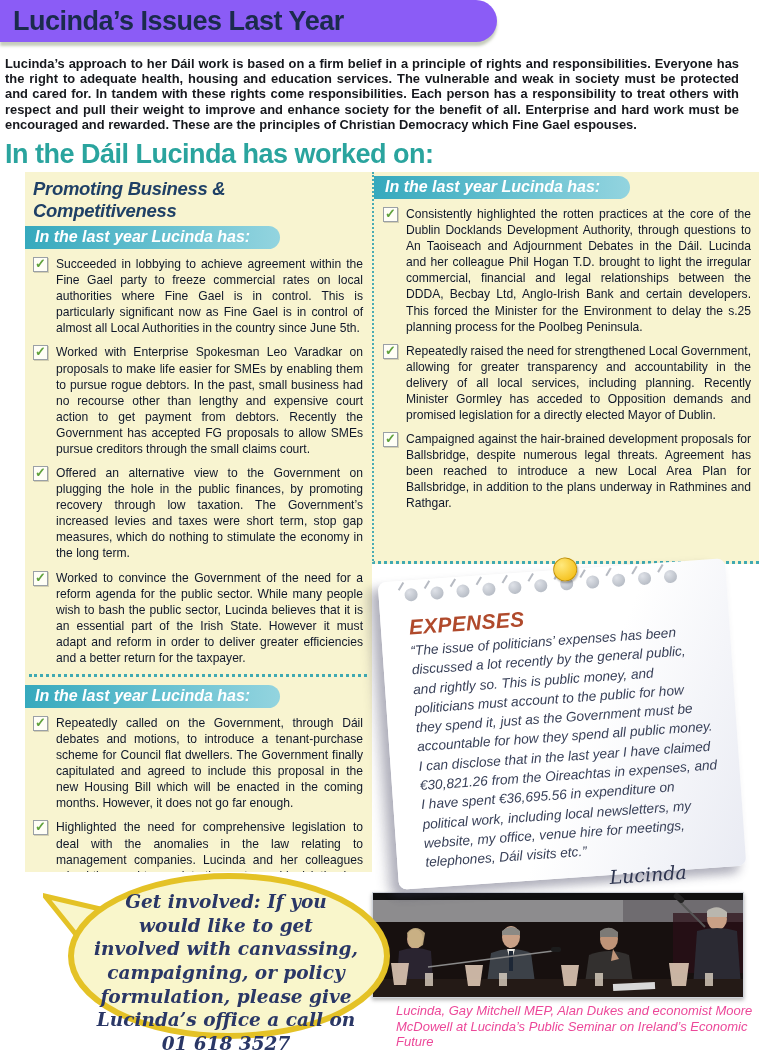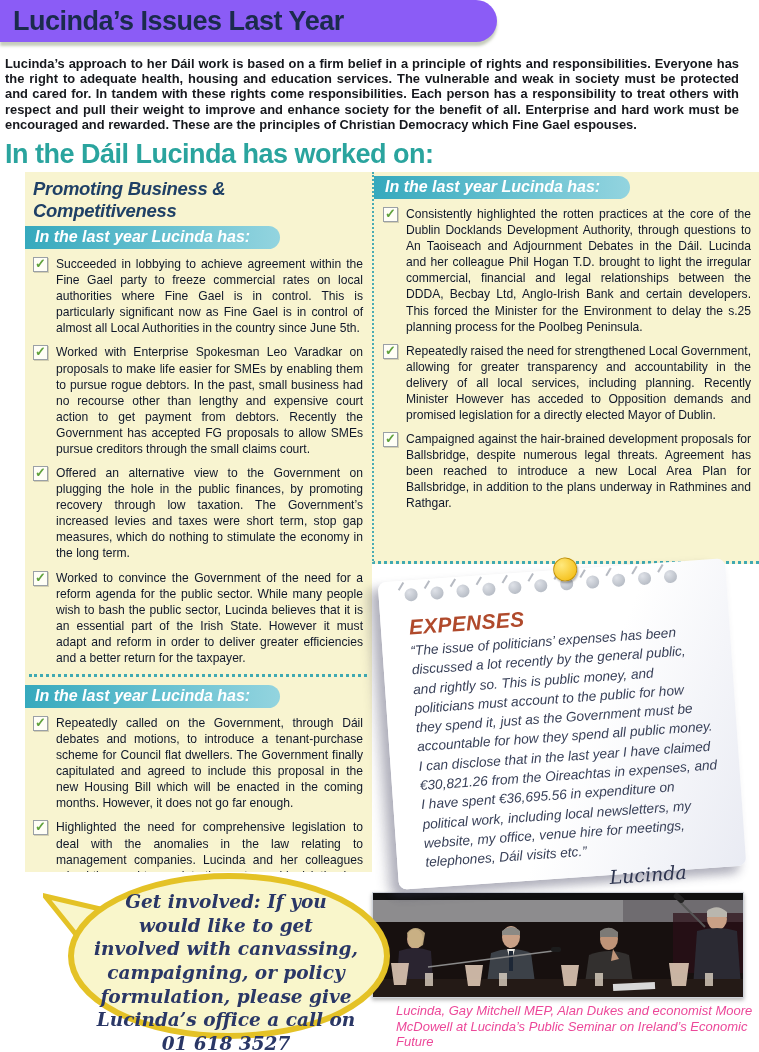--- a/index.html
+++ b/index.html
@@ -210,21 +210,21 @@
     <div class="cream cream-right">
       <section>
         <div class="pill">In the last year Lucinda has:</div>
         <ul class="checklist">
           <li>
             <span class="checkbox">✓</span>
             <span class="item-text">Consistently highlighted the rotten practices at the core of the Dublin Docklands Development Authority, through questions to An Taoiseach and Adjournment Debates in the Dáil.  Lucinda and her colleague Phil Hogan T.D. brought to light the irregular commercial, financial and legal relationships between the DDDA, Becbay Ltd, Anglo-Irish Bank and certain developers.  This forced the Minister for the Environment to delay the s.25 planning process for the Poolbeg Peninsula.</span>
           </li>
           <li>
             <span class="checkbox">✓</span>
-            <span class="item-text">Repeatedly raised the need for strengthened Local Government, allowing for greater transparency and accountability in the delivery of all local services, including planning.  Recently Minister However has acceded to Opposition demands and promised legislation for a directly elected Mayor of Dublin.</span>
+            <span class="item-text">Repeatedly raised the need for strengthened Local Government, allowing for greater transparency and accountability in the delivery of all local services, including planning.  Recently Minister Gormley has acceded to Opposition demands and promised legislation for a directly elected Mayor of Dublin.</span>
           </li>
           <li>
             <span class="checkbox">✓</span>
             <span class="item-text">Campaigned against the hair-brained development proposals for Ballsbridge, despite numerous legal threats.  Agreement has been reached to introduce a new Local Area Plan for Ballsbridge, in addition to the plans underway in Rathmines and Rathgar.</span>
           </li>
 
         </ul>
       </section>
     </div>
 

